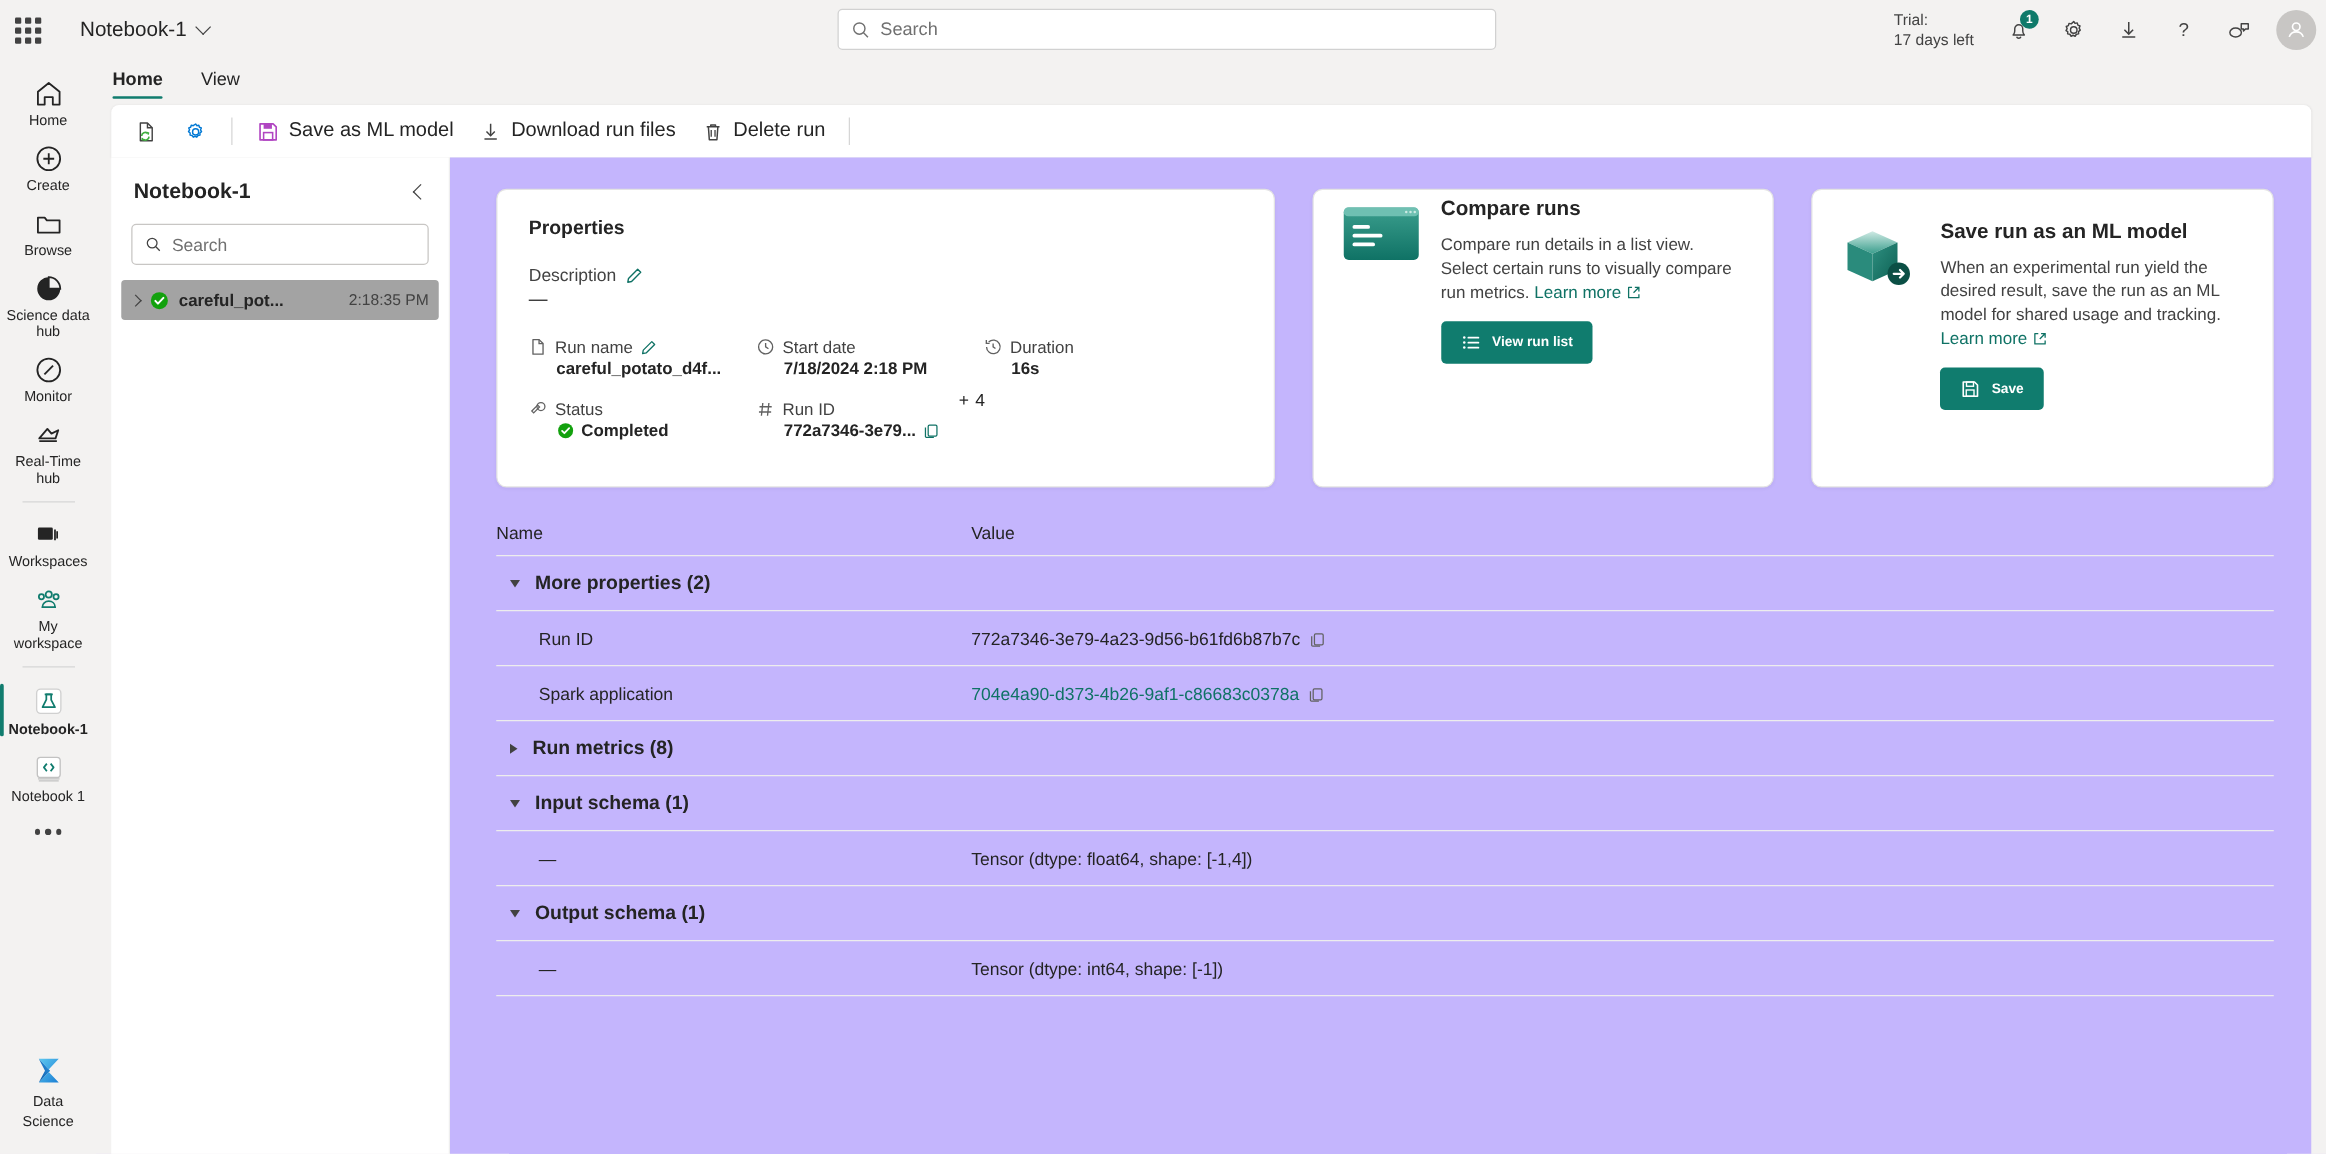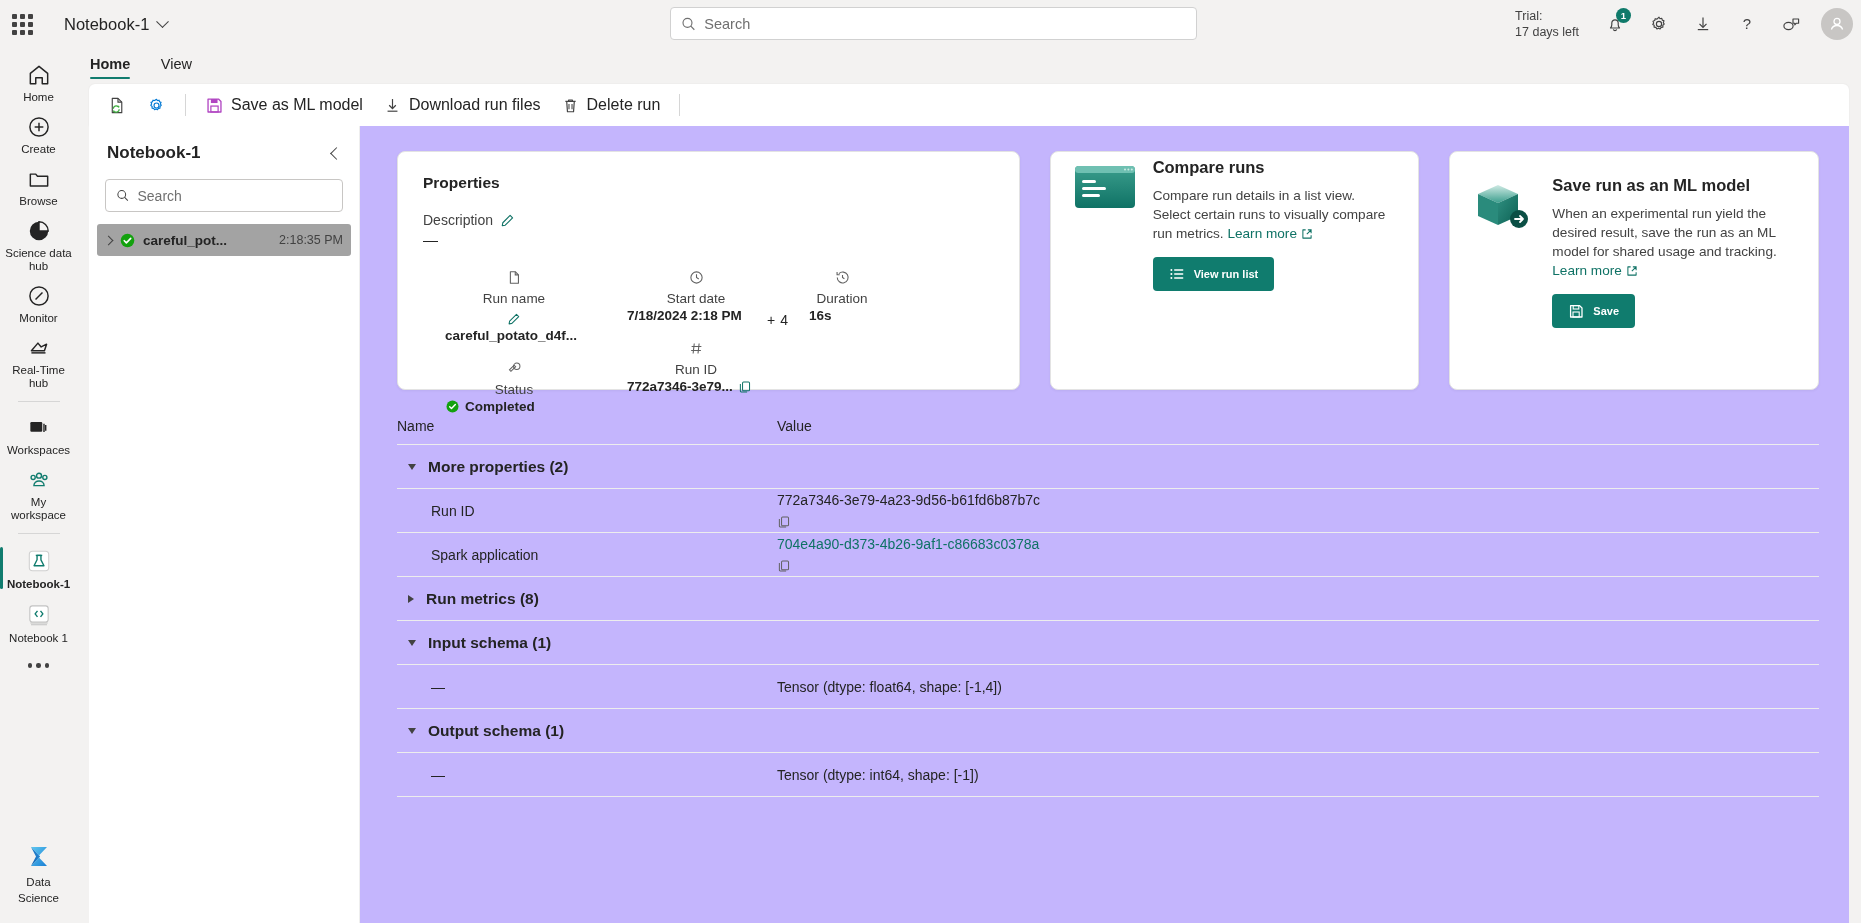--- a/index.html
+++ b/index.html
@@ -125,21 +125,21 @@
   #cards { display: flex; gap: 30px; padding: 25px 30px 0 37px; }
   .card { background: #fff; border: 1px solid #e3e3e3; border-radius: 8px; box-shadow: 0 1px 3px rgba(0,0,0,.05); }
   #card-props { width: 632px; height: 239px; padding: 22px 25px; position: relative; }
   .card-h { font-size: 15.5px; font-weight: bold; }
   #desc-label { display: flex; align-items: center; gap: 7px; margin-top: 20px; font-size: 14px; color: #424242; }
   #desc-val { font-size: 15px; color: #242424; margin-top: 3px; }
   #prop-grid { position: absolute; left: 25px; top: 118px; display: flex; gap: 0; }
   .prop-col { width: 182px; }
   .prop-col.narrow { width: 110px; }
   .prop-item { margin-bottom: 18px; }
-  .prop-key { display: flex; align-items: center; gap: 6px; font-size: 13.5px; color: #424242; flex-direction: column; }
+  .prop-key { display: flex; align-items: center; gap: 6px; font-size: 13.5px; color: #424242; }
   .prop-val { font-size: 13.5px; font-weight: bold; margin-top: 2px; margin-left: 22px;
               display: flex; align-items: center; gap: 5px; white-space: nowrap; }
   #plus-more {
     position: absolute; left: 369px; top: 160px; display: flex; align-items: center; gap: 5px;
     font-size: 14px; cursor: pointer; color: #242424;
   }
   #card-compare { width: 375px; height: 239px; padding: 4px 22px; display: flex; gap: 16px; }
   #card-save { width: 375px; height: 239px; padding: 22px 22px; display: flex; gap: 16px; }
   .card-body-h { font-size: 16.5px; font-weight: bold; line-height: 22px; }
   .card-body-p { font-size: 13.6px; color: #424242; line-height: 19px; margin-top: 8px; }
@@ -153,21 +153,21 @@
   #table { margin: 22px 30px 0 37px; }
   .t-head { display: flex; padding: 6px 0 10px; font-size: 14px; color: #242424; }
   .t-head .c1 { width: 380px; }
   .grp-row {
     display: flex; align-items: center; gap: 12px; height: 44px;
     border-top: 1px solid #ededed; cursor: pointer; padding-left: 11px;
   }
   .grp-label { font-size: 15.5px; font-weight: bold; }
   .d-row { display: flex; align-items: center; height: 44px; border-top: 1px solid #ededed; font-size: 14px; }
   .d-row .c1 { width: 380px; padding-left: 34px; color: #242424; }
-  .d-row .c2 { display: flex; align-items: flex-start; gap: 7px; color: #242424; flex-direction: column; }
+  .d-row .c2 { display: flex; align-items: flex-end; gap: 7px; color: #242424; }
   .tri { width: 0; height: 0; flex: none; }
   .tri.closed { border-left: 6.5px solid #424242; border-top: 4.5px solid transparent; border-bottom: 4.5px solid transparent; }
   .tri.open { border-top: 6.5px solid #424242; border-left: 4.5px solid transparent; border-right: 4.5px solid transparent; }
   .cp { cursor: pointer; display: inline-flex; }
 </style>
 </head>
 <body>
 
 <div id="topbar">
   <div id="waffle">

